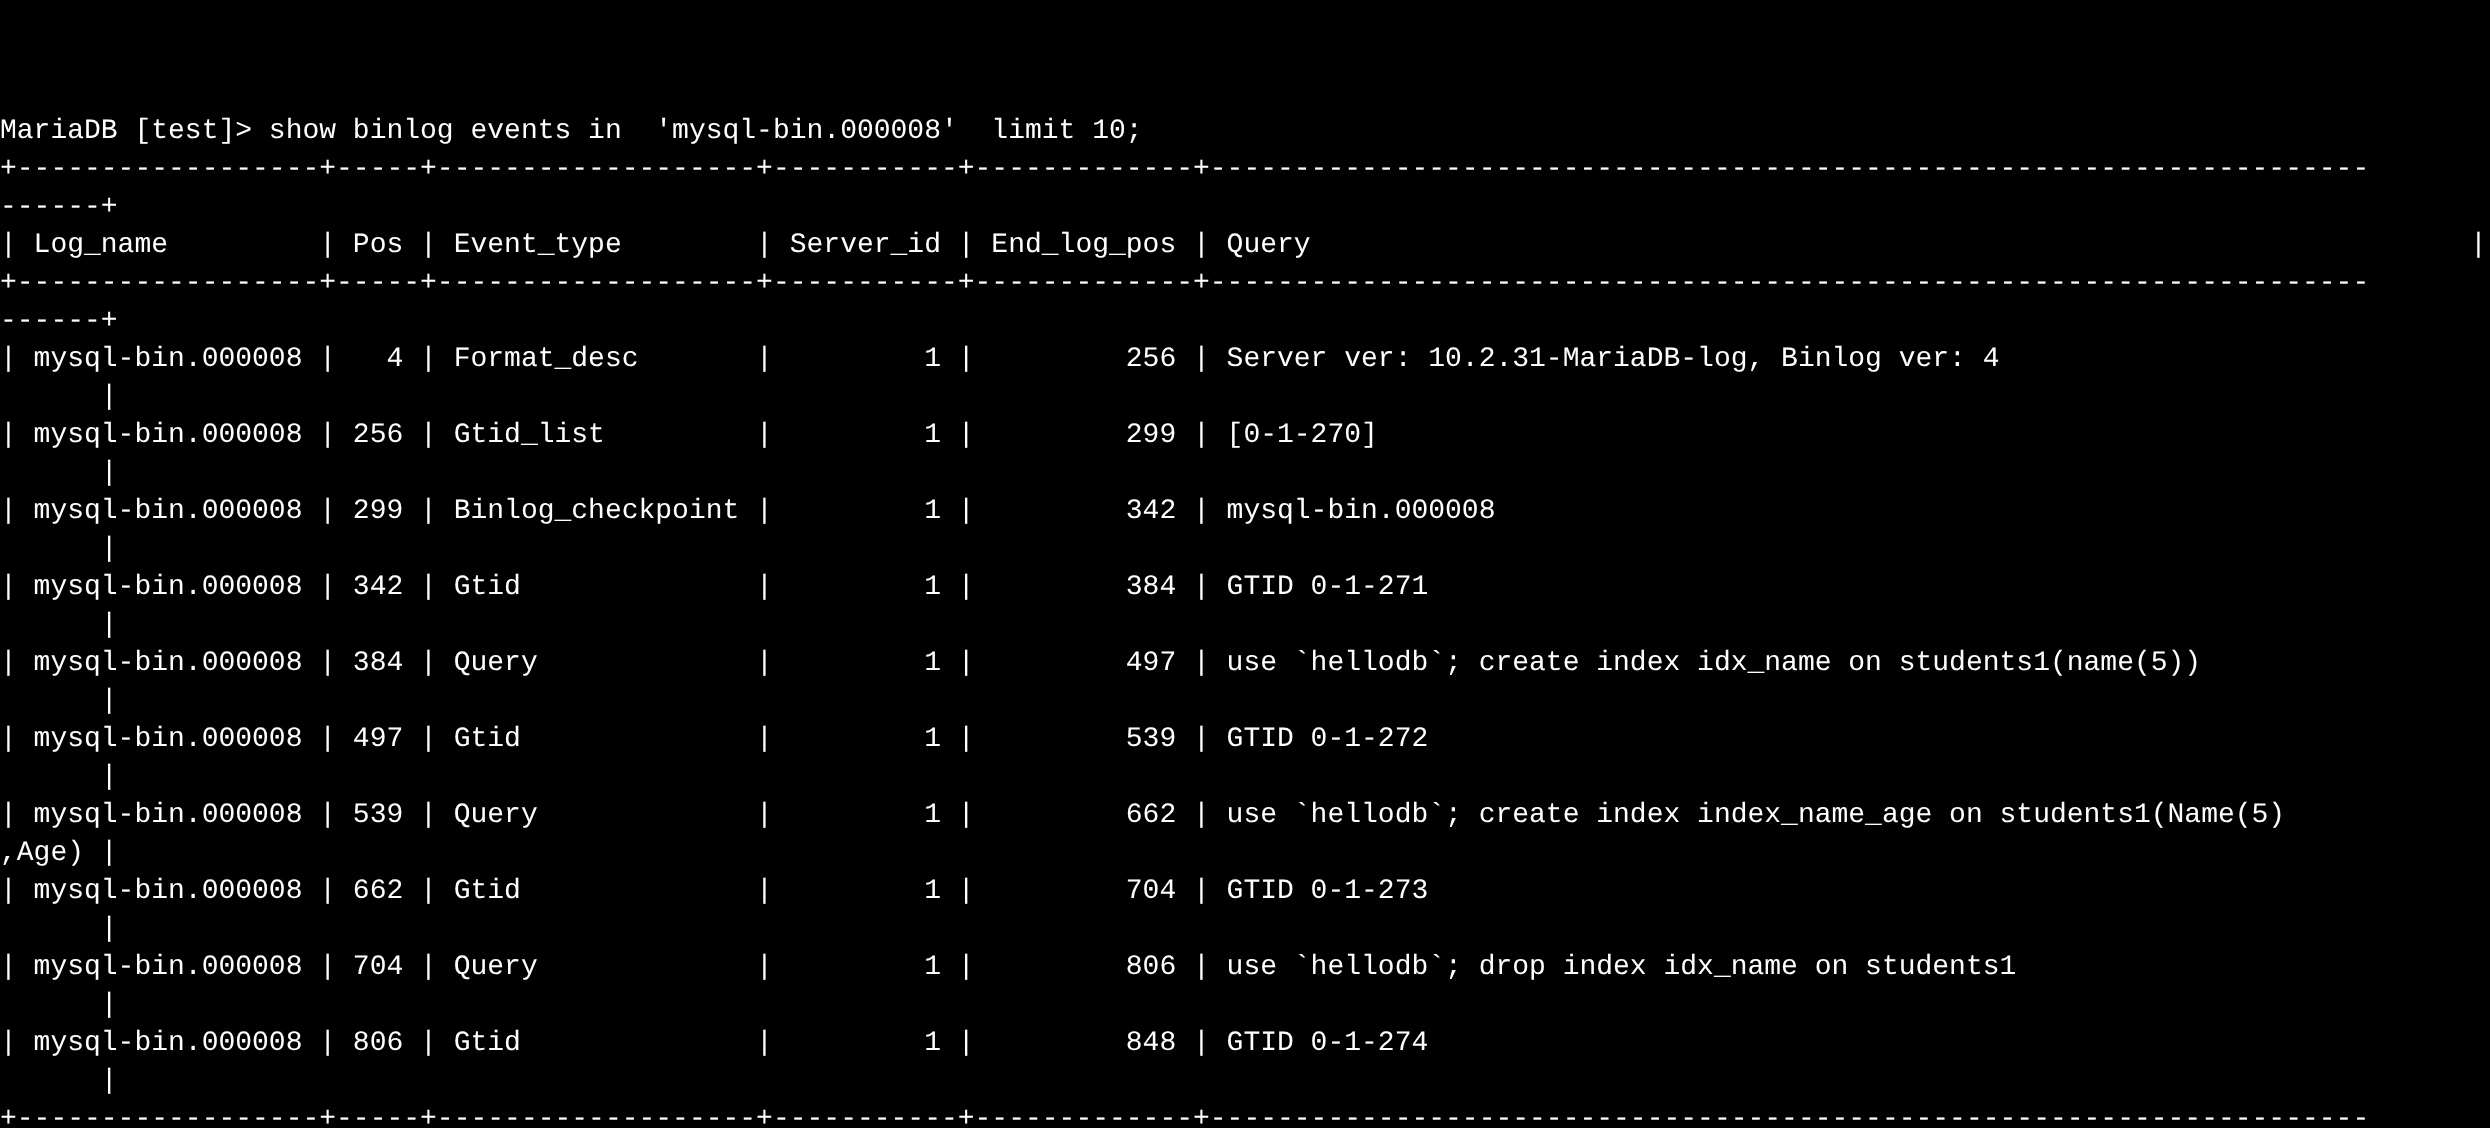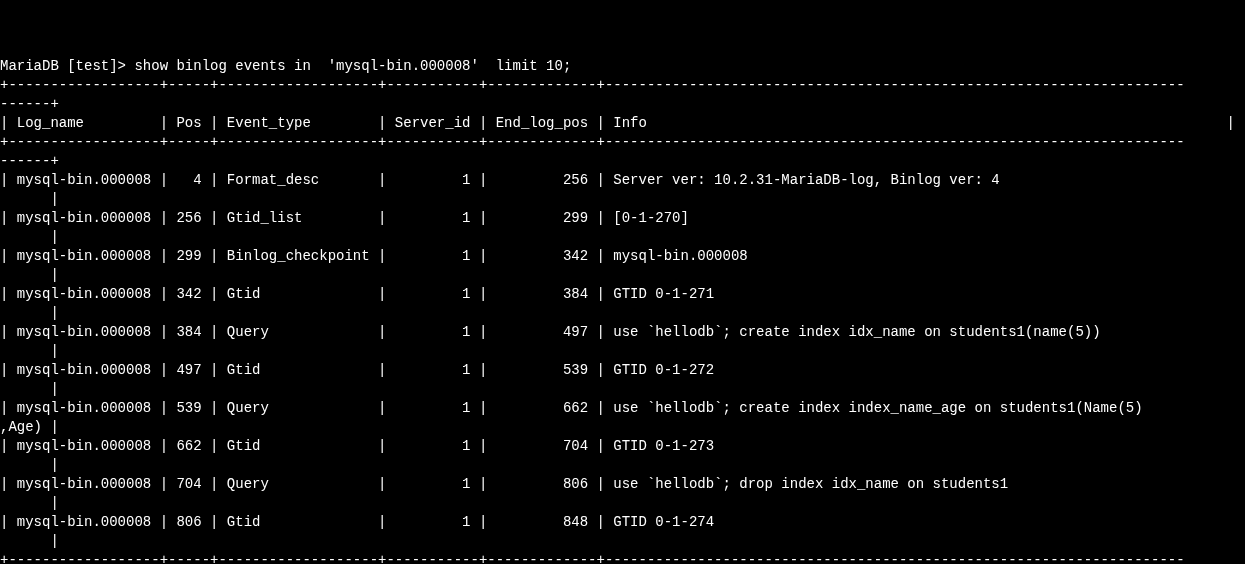--- a/index.html
+++ b/index.html
@@ -19,21 +19,21 @@
     padding: 0;
   }
 </style>
 </head>
 <body>
 
 
 <div class="terminal"><span>MariaDB [test]&gt; show binlog events in  'mysql-bin.000008'  limit 10;</span>
 <span>+------------------+-----+-------------------+-----------+-------------+---------------------------------------------------------------------</span>
 <span>------+</span>
-<span>| Log_name         | Pos | Event_type        | Server_id | End_log_pos | Info                                                                     |</span>
+<span>| Log_name         | Pos | Event_type        | Server_id | End_log_pos | Query                                                                     |</span>
 <span>+------------------+-----+-------------------+-----------+-------------+---------------------------------------------------------------------</span>
 <span>------+</span>
 <span id="rows-container">| mysql-bin.000008 |   4 | Format_desc       |         1 |         256 | Server ver: 10.2.31-MariaDB-log, Binlog ver: 4                       
       |
 | mysql-bin.000008 | 256 | Gtid_list         |         1 |         299 | [0-1-270]                                                            
       |
 | mysql-bin.000008 | 299 | Binlog_checkpoint |         1 |         342 | mysql-bin.000008                                                     
       |
 | mysql-bin.000008 | 342 | Gtid              |         1 |         384 | GTID 0-1-271                                                         
       |

